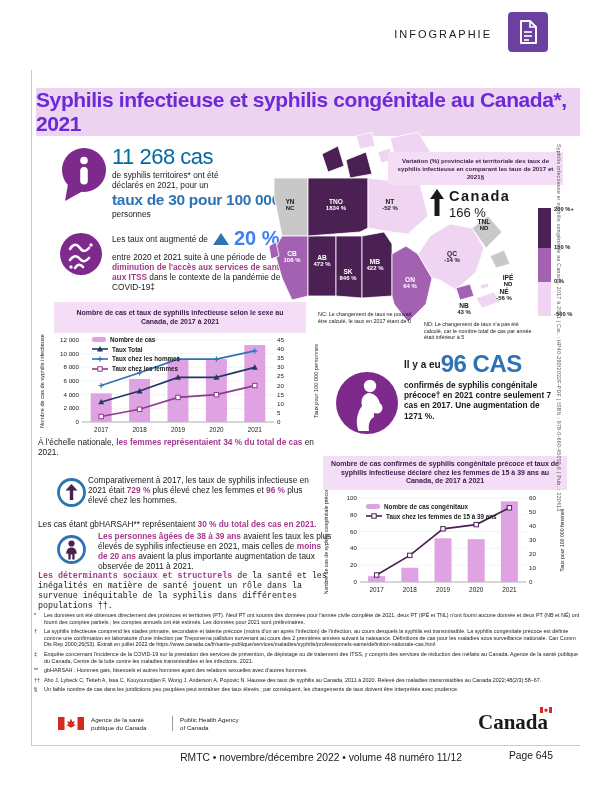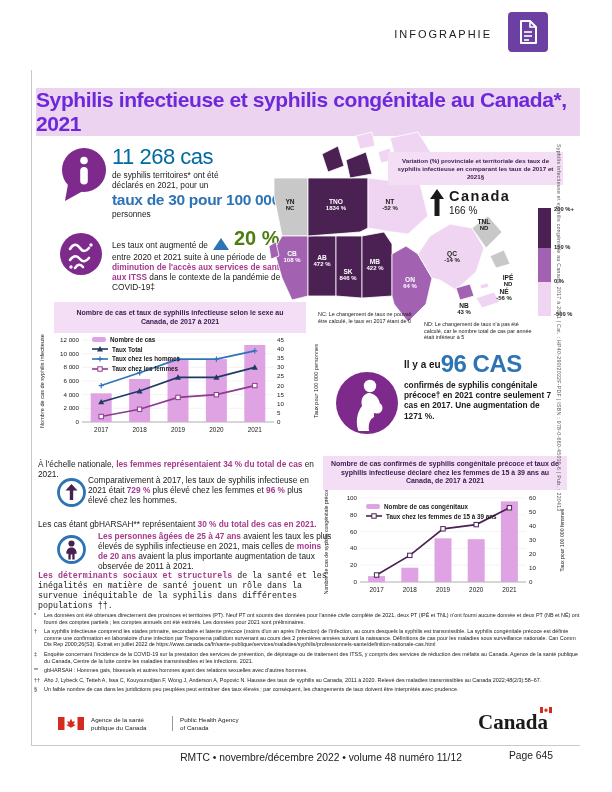--- a/index.html
+++ b/index.html
@@ -24,39 +24,39 @@
   
   #info-icon { left:58px; top:146px; }
   #big-stat { left:112px; top:144px; width:210px; }
   #big-stat .num { font-size:22px; font-weight:normal; color:#0369a1; letter-spacing:-0.5px; }
   #big-stat .small { font-size:8.3px; line-height:10px; width:160px; }
   #big-stat .rate { font-size:15.5px; font-weight:bold; color:#2e74b5; letter-spacing:-0.3px; margin-top:1px; }
 
   
   #bacteria-icon { left:58px; top:231px; }
   #increase { left:112px; top:227px; width:196px; }
-  #increase .row { display:flex; align-items:flex-end; gap:5px; }
+  #increase .row { display:flex; align-items:center; gap:5px; }
   #increase .lead { font-size:8.3px; }
   .tri-up { width:0; height:0; border-left:8px solid transparent; border-right:8px solid transparent;
     border-bottom:12px solid #2e74b5; display:inline-block; }
-  #increase .pct { font-size:20px; font-weight:bold; color:#4d7c0f; }
+  #increase .pct { font-size:20px; font-weight:bold; color:#3b82f6; }
   #increase .para { font-size:8.3px; line-height:10px; margin-top:2px; width:190px; }
   .hl { color:#a63a8f; font-weight:bold; }
 
   
   #map-box { left:232px; top:128px; width:334px; height:215px; }
   .prov-label { position:absolute; width:48px; transform:translateX(-50%); text-align:center; line-height:7px; }
   .prov-abbr { font-size:6.6px; font-weight:bold; }
   .prov-val { font-size:6px; font-weight:bold; }
   #variation-box { left:388px; top:152px; width:175px; height:33px; background:#f4def6;
     display:flex; align-items:center; justify-content:center; text-align:center; padding:2px 6px; }
   #variation-box span { font-size:6.2px; font-weight:bold; color:#381a4c; line-height:8px; }
   #canada-stat { left:430px; top:189px; display:flex; gap:5px; align-items:flex-start; }
   #canada-stat .name { font-size:14.5px; font-weight:bold; letter-spacing:1.5px; color:#1a1a1a; line-height:15px; }
-  #canada-stat .val { font-size:10px; color:#1a1a1a; margin-top:1px; }
+  #canada-stat .val { font-size:13px; color:#1a1a1a; margin-top:1px; }
   #map-legend-bar { left:538px; top:208px; width:13px; height:108px; }
   #map-legend-bar div { width:13px; }
   .mlg-label { position:absolute; left:554px; font-size:5.8px; font-weight:bold; }
   #note-nc { left:318px; top:311px; width:96px; font-size:5.4px; line-height:6.6px; }
   #note-nd { left:424px; top:321px; width:112px; font-size:5.4px; line-height:6.6px; }
 
   
   .chart-title { background:#f4def6; display:flex; align-items:center; justify-content:center;
     text-align:center; padding:2px 8px; }
   .chart-title span { font-size:7px; font-weight:bold; color:#381a4c; line-height:8.6px; }
@@ -65,21 +65,21 @@
   #chart1 { left:36px; top:334px; width:288px; height:118px; }
   #chart2 { left:322px; top:490px; width:248px; height:122px; }
   .chart-legend { position:absolute; z-index:2; }
   #chart1-legend { left:56px; top:1px; }
   #chart2-legend { left:44px; top:12px; }
   .lg-item { display:flex; align-items:center; gap:4px; height:9.6px; }
   .lg-item span { font-size:6.3px; font-weight:bold; color:#1a1a1a; }
 
   
   .body-text { font-size:8.3px; line-height:10px; color:#1a1a1a; }
-  #national-line { left:38px; top:459px; width:286px; }
+  #national-line { left:38px; top:437px; width:286px; }
   #compare-icon { left:56px; top:477px; }
   #compare-text { left:88px; top:475px; width:232px; }
   #gbharsah-line { left:38px; top:519px; width:288px; }
   #ages-icon { left:56px; top:534px; }
   #ages-text { left:98px; top:531px; width:234px; }
   #determinants-text { left:38px; top:571px; width:290px;font-family:Liberation Mono, monospace; }
 
   
   #pregnant-icon { left:336px; top:372px; }
   #congenital-text { left:404px; top:350px; width:152px; }
@@ -369,21 +369,21 @@
   </div>
 
   <div class="abs" id="ages-icon">
     <svg width="31" height="31" viewBox="0 0 31 31">
       <circle cx="15.5" cy="15.5" r="13" fill="#fff" stroke="#2e74b5" stroke-width="2.8"></circle>
       <circle cx="15.5" cy="9.5" r="3.1" fill="#46214f"></circle>
       <path d="M15.5 13.5 c-3.6 0 -5.2 2.6 -5.2 6.2 h2.1 v5.8 h2.3 v-5 h1.6 v5 h2.3 v-5.8 h2.1 c0 -3.6 -1.6 -6.2 -5.2 -6.2 z" fill="#46214f"></path>
     </svg>
   </div>
   <div class="abs body-text" id="ages-text">
-    <span class="hl">Les personnes âgées de 25 à 47 ans</span><span> avaient les taux les plus élevés de syphilis infectieuse en 2021, mais celles de </span><span class="hl">moins de 20 ans</span><span> avaient la plus importante augmentation de taux observée de 2011 à 2021.</span>
+    <span class="hl">Les personnes âgées de 38 à 39 ans</span><span> avaient les taux les plus élevés de syphilis infectieuse en 2021, mais celles de </span><span class="hl">moins de 20 ans</span><span> avaient la plus importante augmentation de taux observée de 2011 à 2021.</span>
   </div>
 
   <div class="abs body-text" id="determinants-text">
     <span class="hl">Les déterminants sociaux et structurels</span><span> de la santé et les inégalités en matière de santé jouent un rôle dans la survenue inéquitable de la syphilis dans différentes populations ††.</span>
   </div>
 
   <div class="abs" id="pregnant-icon">
     <svg width="62" height="62" viewBox="0 0 62 62">
       <circle cx="31" cy="31" r="31" fill="#7d2a8c"></circle>
       <circle cx="34" cy="14" r="6.2" fill="#fff"></circle>

